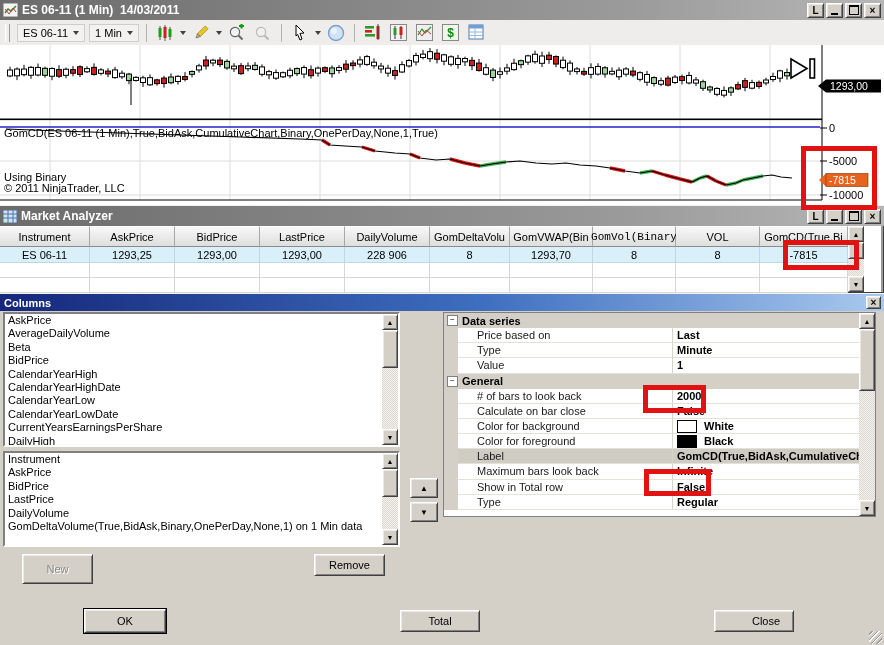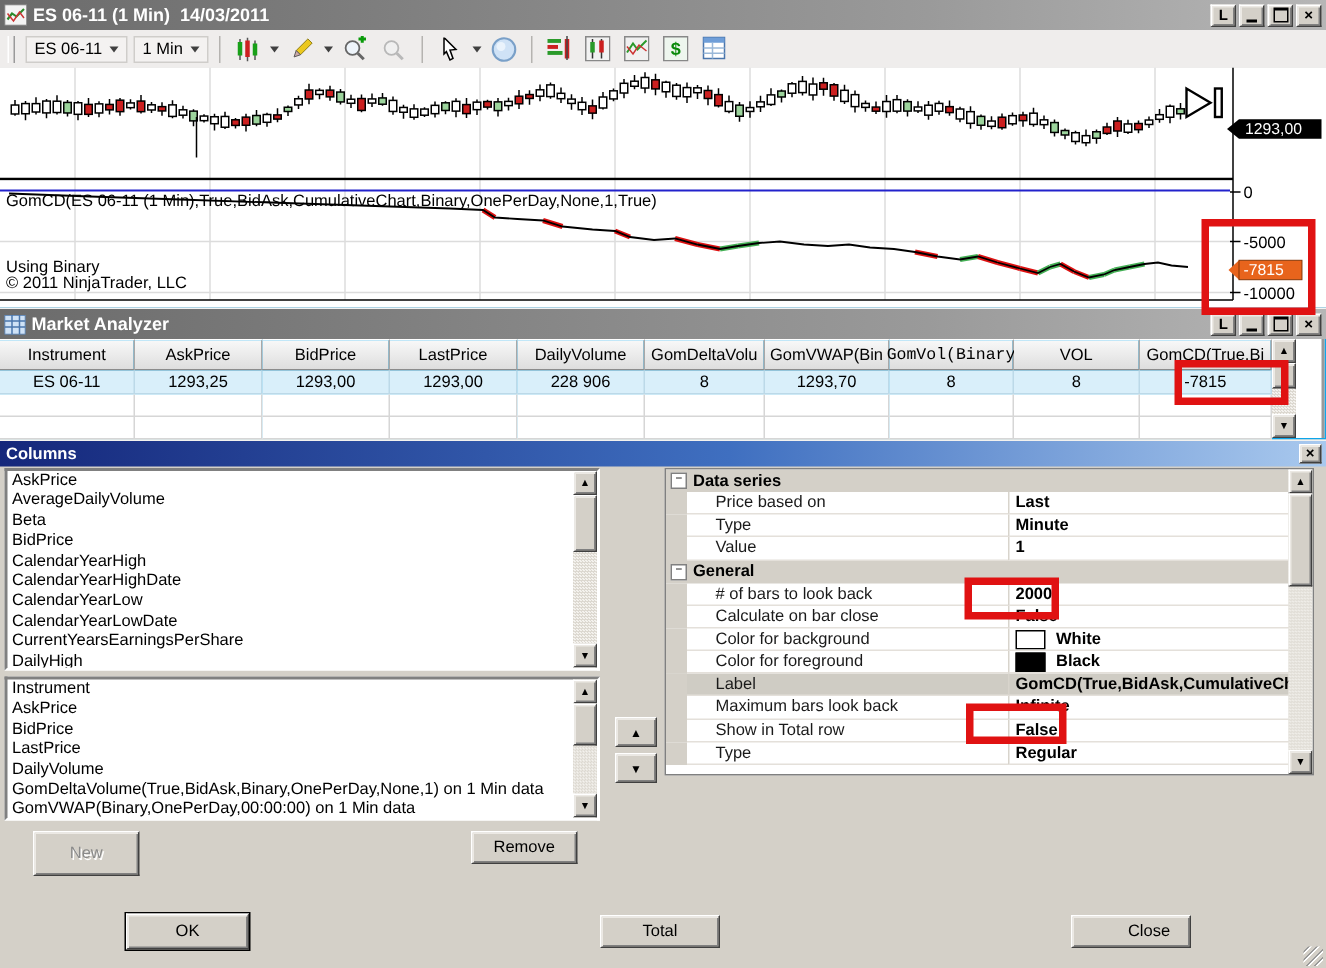--- a/index.html
+++ b/index.html
@@ -23,21 +23,21 @@
   .chartwin{left:0;top:0;width:884px;height:205px;background:#fff;border-bottom:2px solid #8a8a8a;}
   .toolbar{position:absolute;left:0;top:20px;width:884px;height:26px;background:#efedec;
         border-bottom:1px solid #c9c7c4;display:flex;align-items:center;gap:4px;padding-left:2px;box-sizing:border-box;}
   .grip{width:3px;height:18px;border-left:1px solid #fff;border-right:1px solid #9a9a9a;margin:0 3px;}
   .tsep{width:1px;height:18px;background:#b5b3b0;margin:0 3px;}
   .tdrop{display:flex;align-items:center;gap:5px;padding:2px 5px;border:1px solid #cfcdca;background:#f4f2f1;color:#000;font-weight:normal;}
   .dar{width:0;height:0;border-left:3px solid transparent;border-right:3px solid transparent;border-top:4px solid #404040;}
   .tbtn{width:22px;height:20px;display:flex;align-items:center;justify-content:center;background:transparent;border:1px solid transparent;padding:0;}
   .chartarea{position:absolute;left:0;top:45px;width:884px;height:158px;background:#fff;}
   
-  .mawin{left:0;top:205px;width:884px;height:88px;background:#0ea5e9;border-top:1px solid #f2f2f2;}
+  .mawin{left:0;top:205px;width:884px;height:88px;background:#404040;border-top:1px solid #f2f2f2;}
   .marow{position:absolute;left:0;display:flex;}
   .hcell{box-sizing:border-box;height:21px;background:linear-gradient(#f8f8f8,#dedede);
         border-top:1px solid #fff;border-right:1px solid #a8a8a8;border-bottom:1px solid #8c8c8c;
         display:flex;align-items:center;justify-content:center;color:#000;}
   .dcell{box-sizing:border-box;height:16px;background:#d9effa;border-right:1px solid #bcd9e8;border-bottom:1px solid #bcd9e8;
         display:flex;align-items:center;justify-content:center;color:#000;}
   .ecell{box-sizing:border-box;height:15px;background:#fff;border-right:1px solid #d6d6d6;border-bottom:1px solid #d6d6d6;}
   
   .sb{position:absolute;width:16px;background:#ece9e4;
       background-image:repeating-conic-gradient(#f4f2ee 0 25%,#dcd8d0 0 50%);background-size:2px 2px;}
@@ -597,21 +597,20 @@
     </div>
 
     <div class="listbox" style="left:3px;top:157px;width:397px;height:96px;">
       <div id="selList">
           <div class="litem">Instrument</div>
           <div class="litem">AskPrice</div>
           <div class="litem">BidPrice</div>
           <div class="litem">LastPrice</div>
           <div class="litem">DailyVolume</div>
           <div class="litem">GomDeltaVolume(True,BidAsk,Binary,OnePerDay,None,1) on 1 Min data</div>
-          <div class="litem">GomVWAP(Binary,OnePerDay,00:00:00) on 1 Min data</div>
         </div>
       <div class="sb" style="right:0;top:0;height:92px;">
         <button class="sbbtn" style="top:0;">▲</button>
         <div class="sbthumb" style="top:16px;height:28px;"></div>
         <button class="sbbtn" style="top:76px;">▼</button>
       </div>
     </div>
 
     <button class="btn95 updownbtn" style="left:410px;top:184px;width:28px;height:20px;">▲</button>
     <button class="btn95 updownbtn" style="left:410px;top:208px;width:28px;height:20px;">▼</button>

